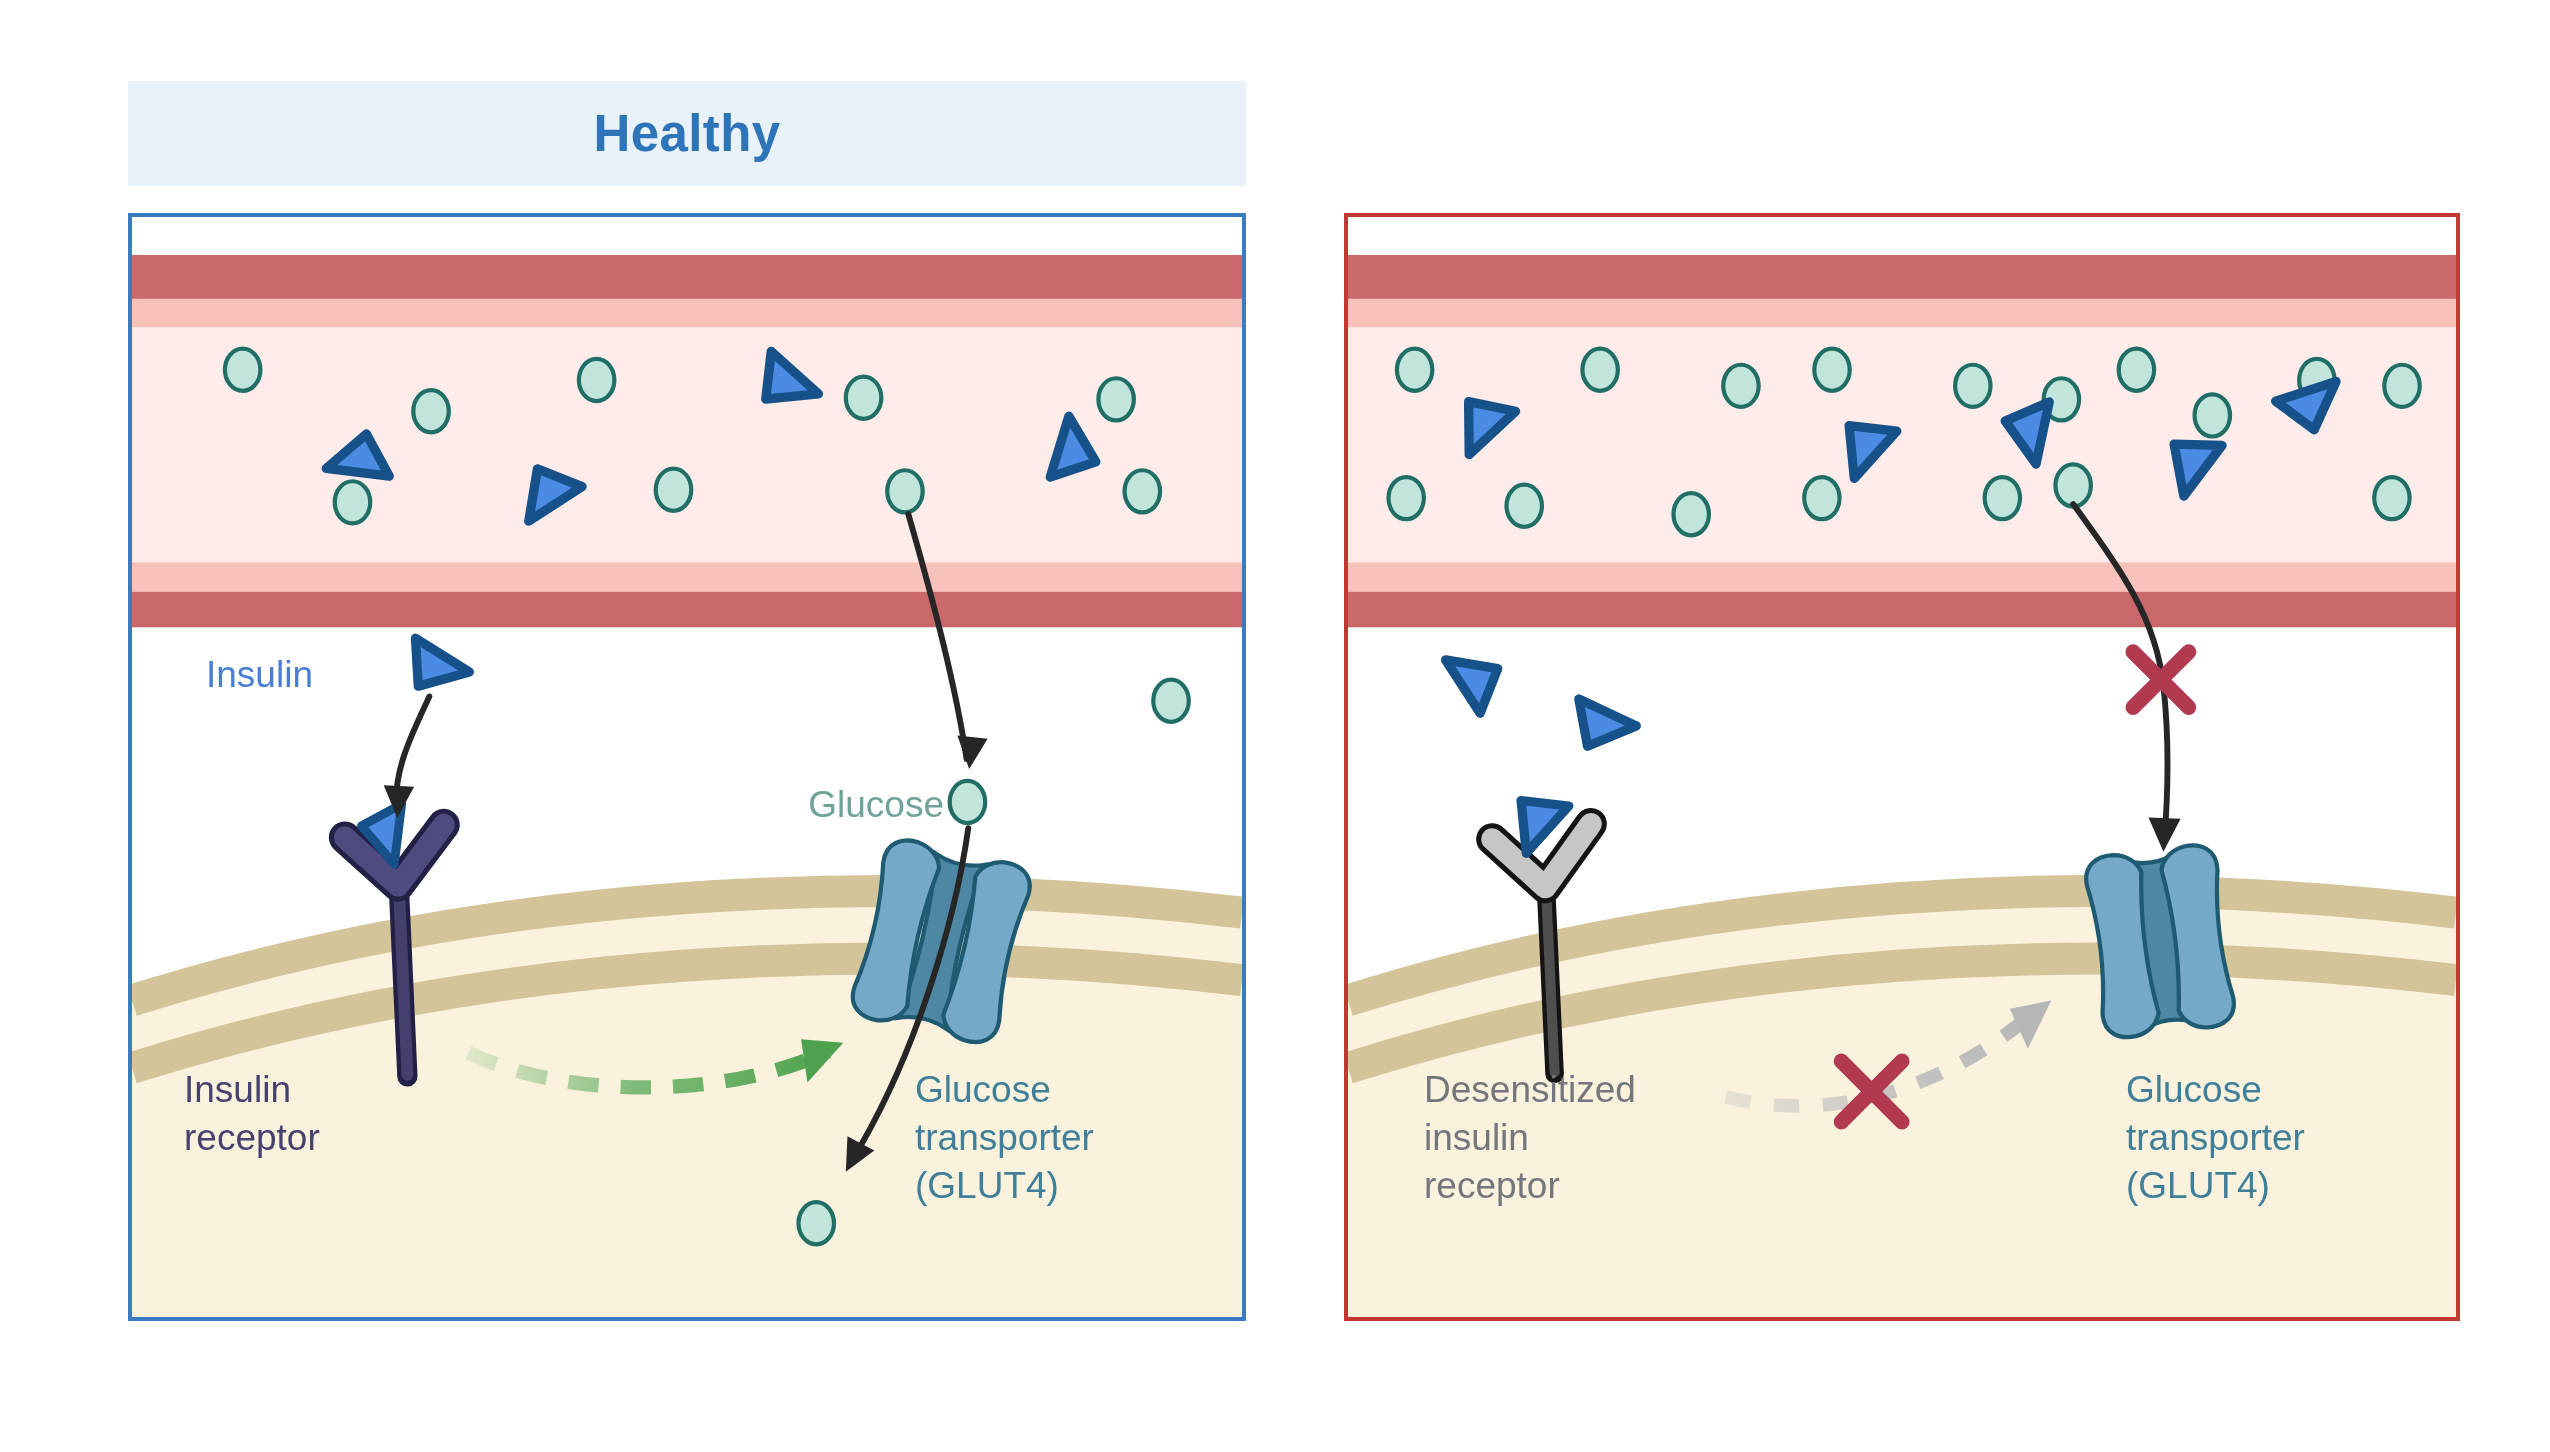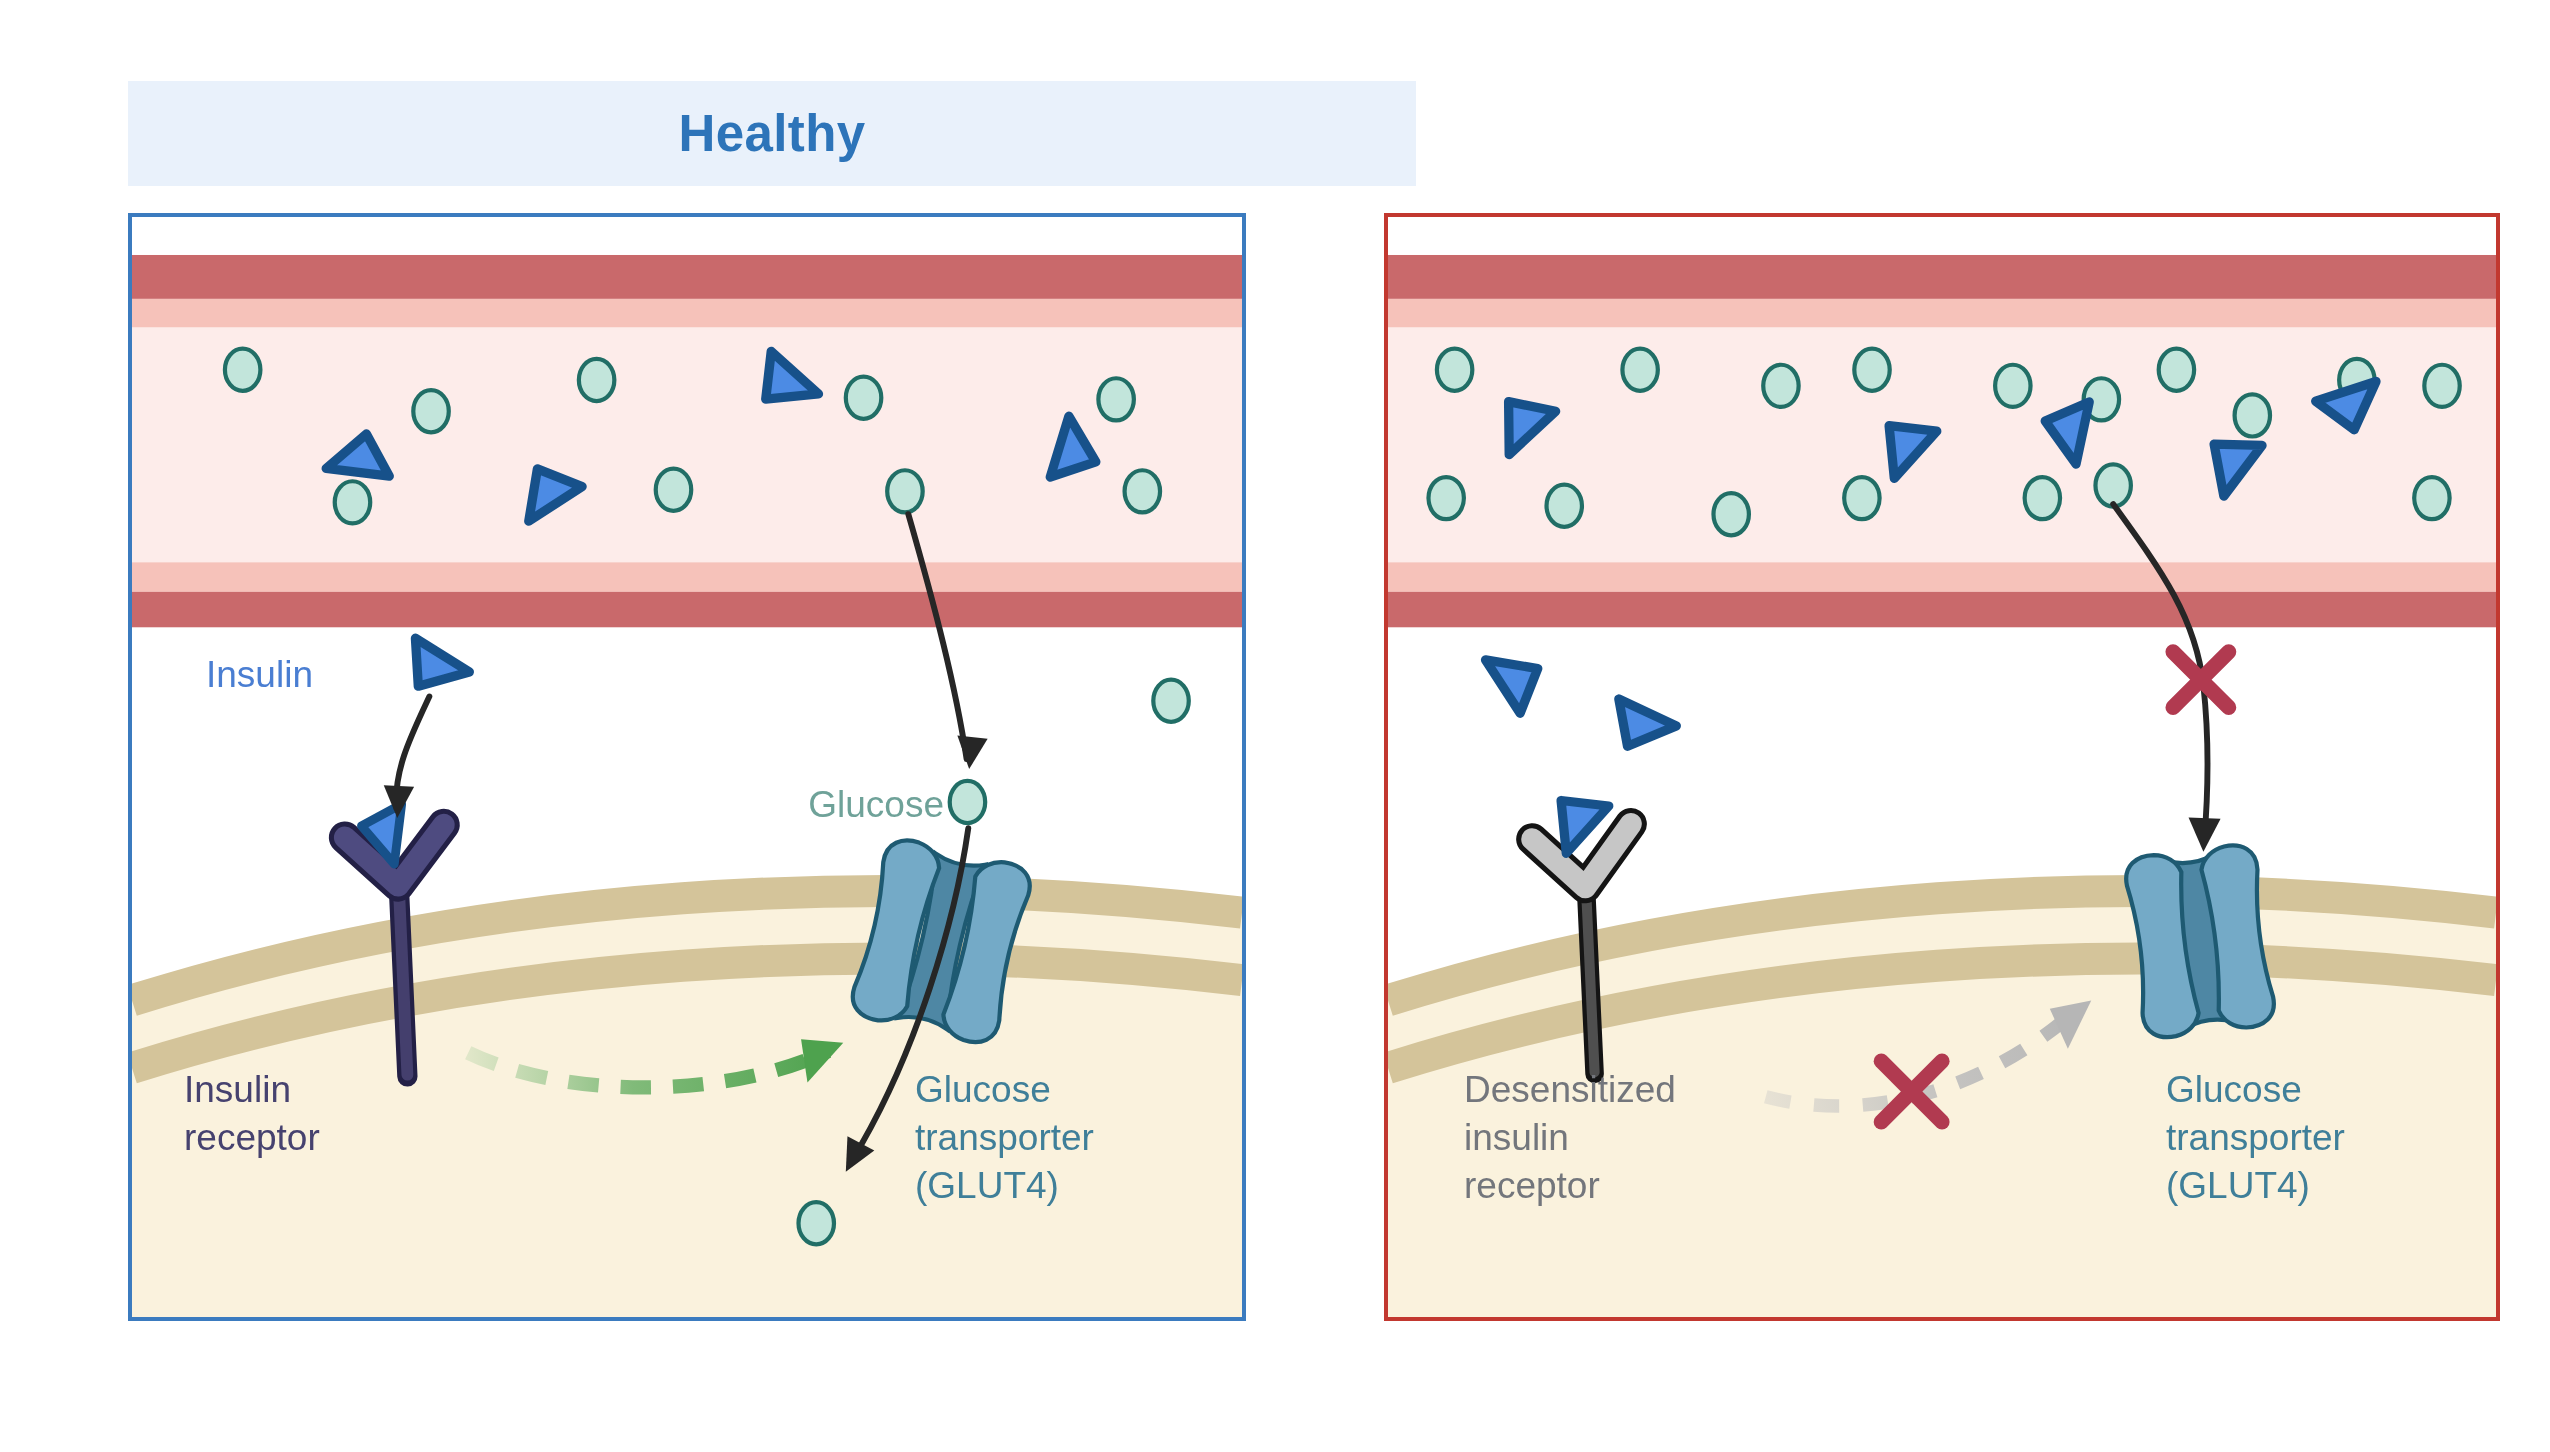--- a/index.html
+++ b/index.html
@@ -4,27 +4,27 @@
 <style>
   html,body{margin:0;padding:0;background:#ffffff;}
   .canvas{
     position:relative;width:2550px;height:1453px;background:var(--page-bg,#ffffff);
     font-family:"Liberation Sans","DejaVu Sans",sans-serif;overflow:hidden;
   }
   .panel-header{
     position:absolute;top:81px;height:105px;line-height:105px;text-align:center;
     font-size:51px;font-weight:700;letter-spacing:0.4px;
   }
-  .header-healthy{left:128px;width:1288px;background:var(--healthy-header-bg,#e9f1fb);color:var(--healthy-accent,#2d74b9);}
+  .header-healthy{left:128px;width:1118px;background:var(--healthy-header-bg,#e9f1fb);color:var(--healthy-accent,#2d74b9);}
   .header-diabetes{left:1344px;width:1116px;background:var(--diabetes-header-bg,#fbe9e9);color:var(--diabetes-accent,#bf3a34);}
   .panel{
     position:absolute;top:213px;height:1108px;box-sizing:border-box;background:#ffffff;
   }
   .panel-healthy{left:128px;width:1118px;border:4.3px solid var(--panel-border-healthy,#3b7bbf);}
-  .panel-diabetes{left:1344px;width:1116px;border:4.3px solid var(--panel-border-diabetes,#c2382f);margin-left:40px;}
+  .panel-diabetes{left:1344px;width:1116px;border:4.3px solid var(--panel-border-diabetes,#c2382f);}
   .panel svg{position:absolute;left:0;top:0;width:100%;height:100%;}
   .lbl{position:absolute;text-align:left;font-weight:500;font-size:37px;line-height:48px;}
   .lbl span{display:block;}
   .lbl-insulin{left:74px;top:434px;width:255px;height:48px;line-height:48px;color:var(--label-insulin,#4a7ed2);}
   .lbl-glucose{left:557px;top:564px;width:255px;height:48px;line-height:48px;text-align:right;color:var(--label-glucose,#6fa299);}
   .lbl-receptor-h{left:52px;top:849px;width:323px;color:var(--label-receptor-purple,#46426f);}
   .lbl-glut4{left:783px;top:849px;width:323px;color:var(--label-glut4,#3f7f99);}
   .lbl-receptor-d{left:76px;top:849px;width:340px;color:var(--label-receptor-gray,#73767c);}
   .lbl-glut4-d{left:778px;top:849px;width:323px;color:var(--label-glut4,#3f7f99);}
 

